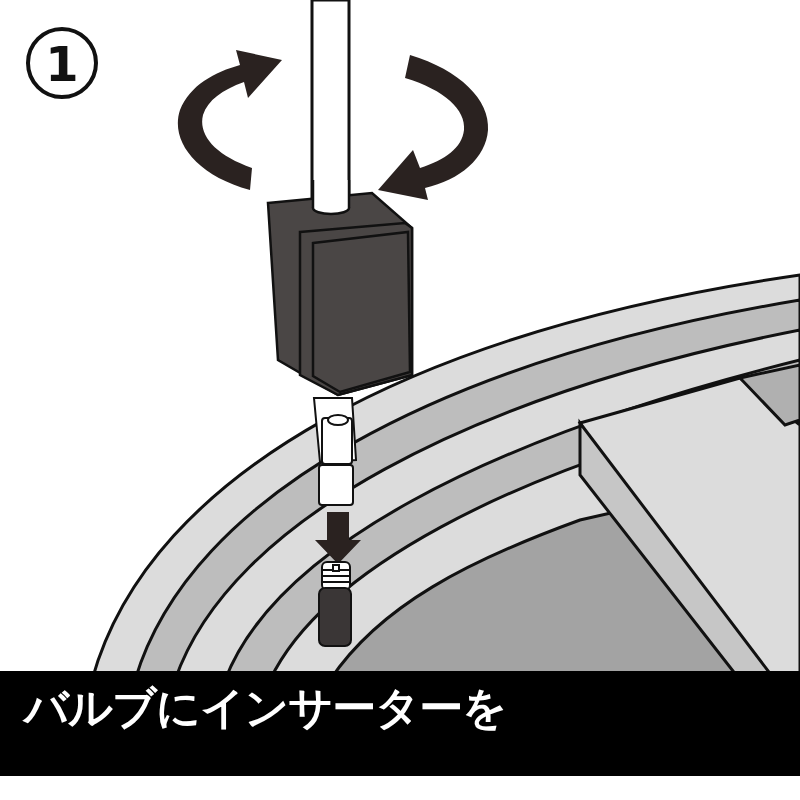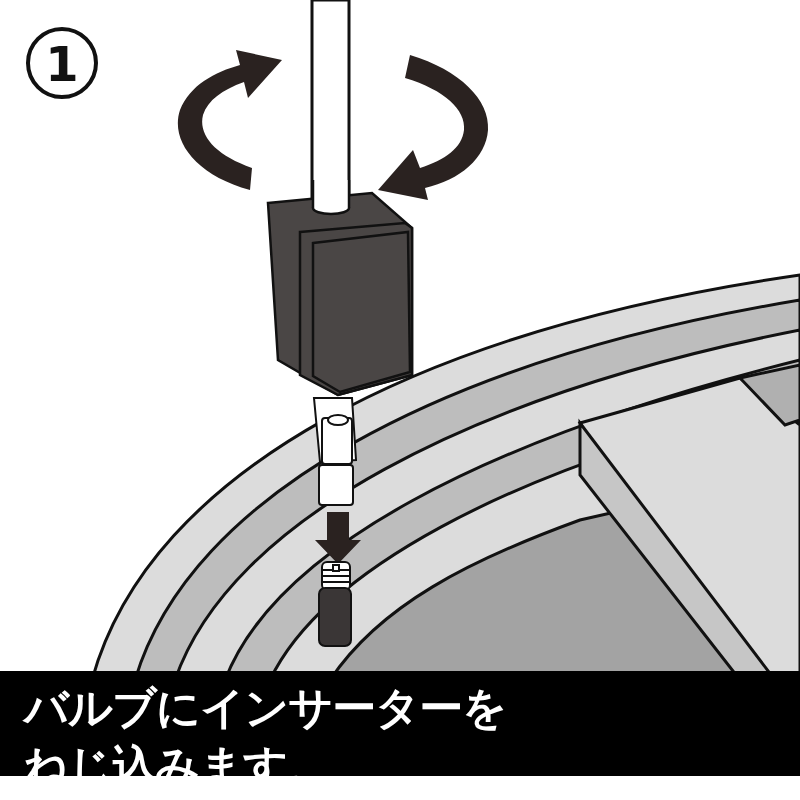--- a/index.html
+++ b/index.html
@@ -69,14 +69,13 @@
     <rect x="319" y="588" width="32" height="58" rx="6" fill="#3a3636"></rect>
   </g>
 </svg>
 
 <div class="step-badge">
   <span class="step-number">1</span>
 </div>
 
 <div class="caption-bar">
   <div class="caption-line">バルブにインサーターを</div>
-  <div class="caption-line">ねじ込みます。</div>
 </div>
 
 </body></html>

